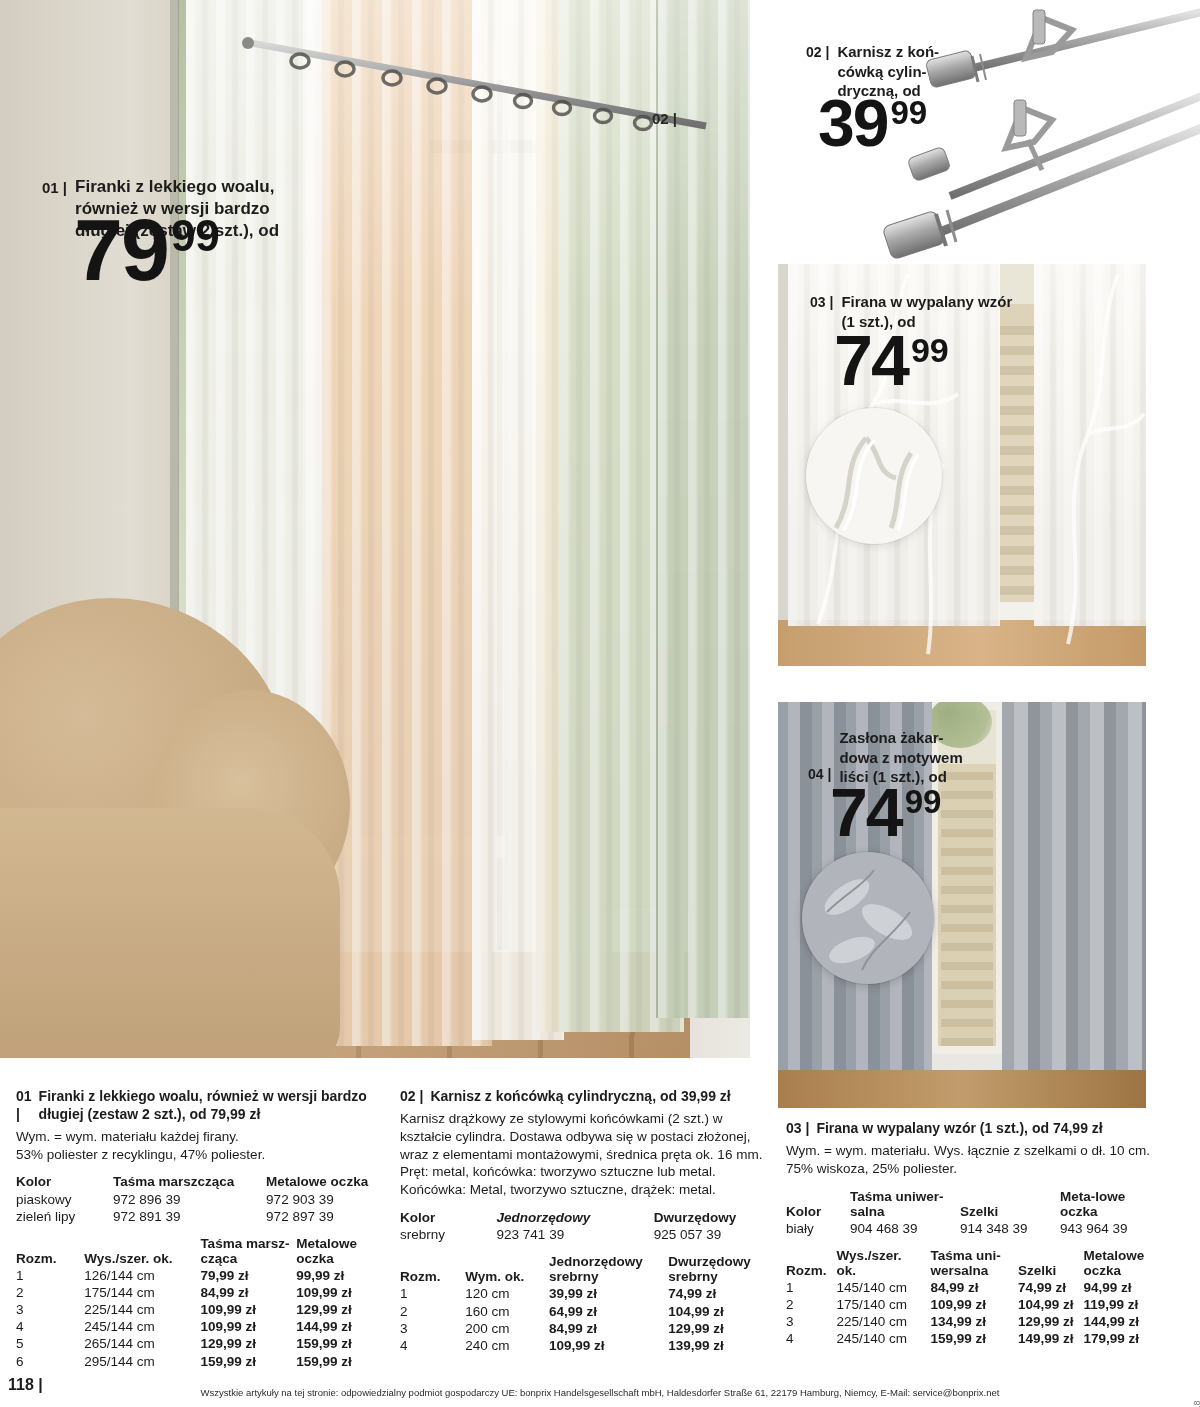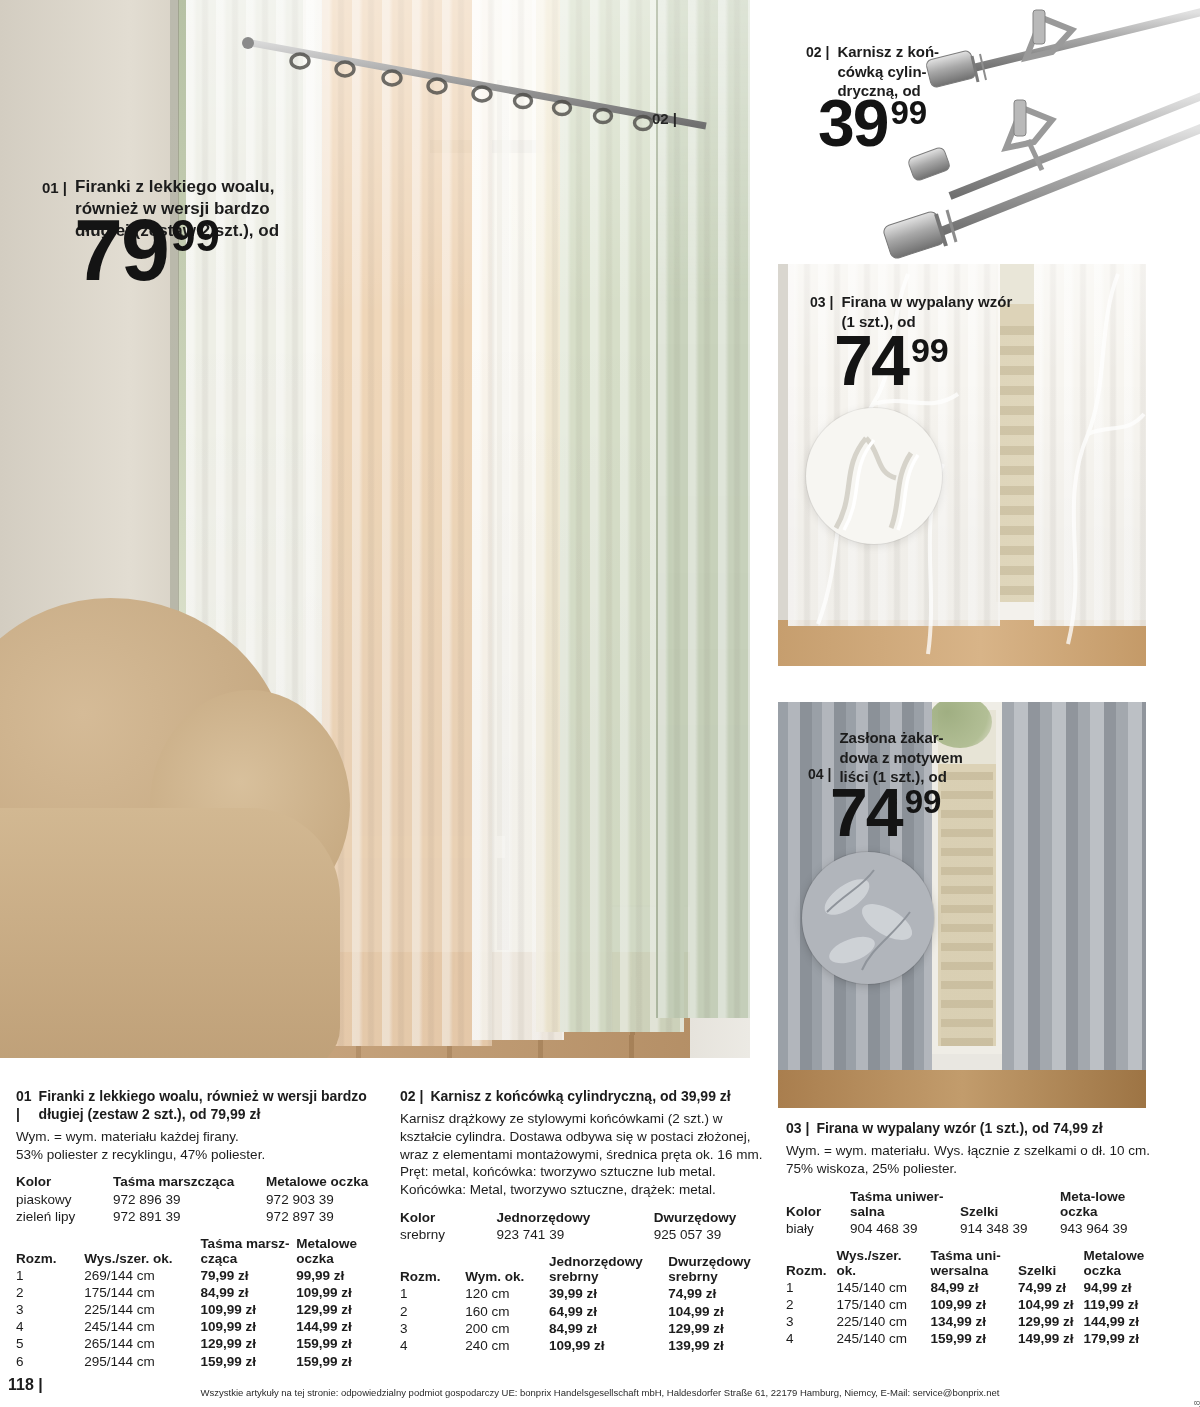--- a/index.html
+++ b/index.html
@@ -339,21 +339,21 @@
             <tr>
               <th style="width: 66px;">Rozm.</th>
               <th style="width: 118px;">Wys./szer. ok.</th>
               <th style="width: 98px;">Taśma marsz-cząca</th>
               <th style="width: 90px;">Metalowe oczka</th>
             </tr>
           </thead>
           <tbody>
             <tr>
               <td>1</td>
-              <td>269/144 cm</td>
+              <td>126/144 cm</td>
               <td class="b">79,99 zł</td>
               <td class="b">99,99 zł</td>
             </tr>
             <tr>
               <td>2</td>
               <td>175/144 cm</td>
               <td class="b">84,99 zł</td>
               <td class="b">109,99 zł</td>
             </tr>
             <tr>
@@ -392,21 +392,21 @@
     </div>
     <div class="colbody">
         <div>Karnisz drążkowy ze stylowymi końcówkami (2 szt.) w kształcie cylindra. Dostawa odbywa się w postaci złożonej, wraz z elementami montażowymi, średnica pręta ok. 16 mm. Pręt: metal, końcówka: tworzywo sztuczne lub metal.</div>
         <div>Końcówka: Metal, tworzywo sztuczne, drążek: metal.</div>
       </div>
     <div>
         <table>
           <thead>
             <tr>
               <th style="width: 96px;">Kolor</th>
-              <th style="width: 158px;">Jednorzędowy</th>
+              <th style="width: 158px; font-style: italic;">Jednorzędowy</th>
               <th style="width: 118px;">Dwurzędowy</th>
             </tr>
           </thead>
           <tbody>
             <tr>
               <td>srebrny</td>
               <td>923 741 39</td>
               <td>925 057 39</td>
             </tr>
           </tbody>

